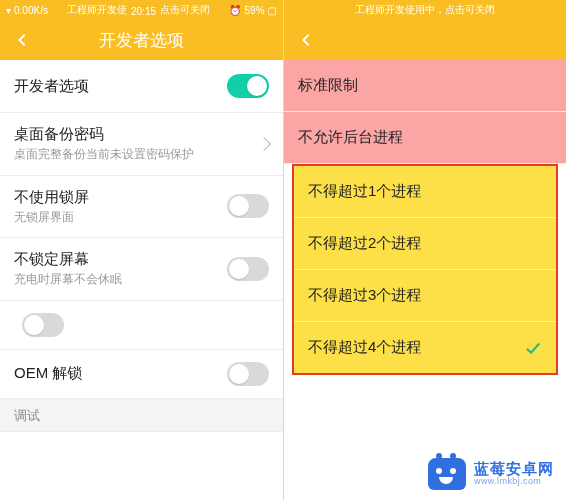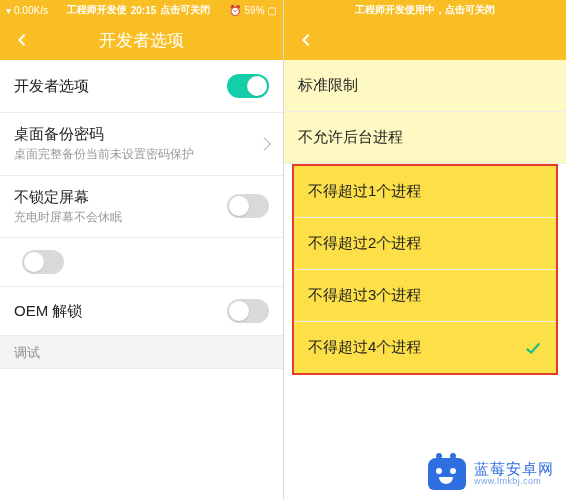--- a/index.html
+++ b/index.html
@@ -3,21 +3,21 @@
 <meta charset="utf-8">
 <style>
   * { margin: 0; padding: 0; box-sizing: border-box; }
   html, body { width: 566px; height: 500px; font-family: -apple-system, "PingFang SC", "Helvetica Neue", Arial, sans-serif; background: #fff; overflow: hidden; position: relative; }
   .container { display: flex; width: 566px; height: 500px; }
   .phone { width: 283px; height: 500px; background: #fff; position: relative; overflow: hidden; }
   .phone + .phone { border-left: 1px solid #d8d8d8; }
 
   .statusbar { height: 20px; background: #f9be24; color: #fff; display: flex; align-items: center; justify-content: space-between; font-size: 10px; padding: 0 6px; }
   .sb-left, .sb-right { display: flex; align-items: center; gap: 3px; }
-  .sb-center { font-weight: 700; display:flex; align-items:center; gap:4px;}
+  .sb-center { font-weight: 400; display:flex; align-items:flex-end; gap:4px;}
   .sb-clock{color:#fff;}
 
   .titlebar { height: 40px; background: #f9be24; display: flex; align-items: center; position: relative; }
   .back { position: absolute; left: 8px; width: 28px; height: 28px; display:flex; align-items:center; justify-content:center; }
   .back svg { width: 14px; height: 14px; stroke: #fff; stroke-width: 2.2; fill: none; }
   .title { flex: 1; text-align: center; color: #fff; font-size: 17px; font-weight: 500; }
 
   .list { overflow: hidden; }
   .row { padding: 12px 14px 12px 14px; border-bottom: 1px solid #ececec; display:flex; align-items:center; justify-content:space-between; background:#fff;}
   .row .txt { flex:1; }
@@ -30,32 +30,32 @@
   .toggle { width: 42px; height: 24px; border-radius: 12px; background: #d9d9d9; position: relative; flex-shrink:0; margin-left:8px;}
   .toggle::after { content:""; position:absolute; width:20px; height:20px; border-radius:50%; background:#fff; top:2px; left:2px; box-shadow:0 1px 2px rgba(0,0,0,0.12);}
   .toggle.on { background:#12cfa9; }
   .toggle.on::after { left:auto; right:2px; }
 
   .chev { width:10px; height:10px; border-right:1.5px solid #bbb; border-bottom:1.5px solid #bbb; transform: rotate(-45deg); margin-left:8px; flex-shrink:0;}
 
   
   .option-frame { margin: 0 8px; border: 2px solid #e63a2b; }
   .opt { padding: 16px 14px; border-bottom: 1px solid #ececec; display:flex; align-items:center; justify-content:space-between; font-size:15px; color:#222; background:#fde047;}
-  .plain-opt { padding: 16px 14px; border-bottom: 1px solid #ececec; font-size:15px; color:#222; background:#fef9c3;}
+  .plain-opt { padding: 16px 14px; border-bottom: 1px solid #ececec; font-size:15px; color:#222; background:#fca5a5;}
   .check { width:18px; height:18px; }
   .check svg { width:18px; height:18px; stroke:#1bbf8e; stroke-width:2.4; fill:none; }
 
   
   .watermark { position:absolute; right:12px; bottom:10px; display:flex; align-items:center; gap:8px;}
   .wm-icon { width:38px; height:32px; background:#2f6fe0; border-radius:8px 8px 6px 6px; position:relative; }
   .wm-icon::before { content:""; position:absolute; width:6px; height:6px; background:#2f6fe0; border-radius:3px; top:-5px; left:8px; box-shadow: 14px 0 0 #2f6fe0;}
   .wm-eyes { position:absolute; width:6px;height:6px;border-radius:50%; background:#fff; top:10px; left:8px; box-shadow: 14px 0 0 #fff;}
   .wm-mouth{position:absolute; width:14px;height:7px;border-radius:0 0 10px 10px; background:#fff; bottom:6px; left:11px;}
   .wm-text { display:flex; flex-direction:column; line-height:1.1;}
-  .wm-cn { font-size:15px; color:#2f6fe0; font-weight:400; letter-spacing:1px;}
+  .wm-cn { font-size:15px; color:#2f6fe0; font-weight:700; letter-spacing:1px;}
   .wm-en { font-size:9px; color:#7fa6e8; letter-spacing:0.4px;}
 </style>
 </head>
 <body>
 
 <div class="container">
 
   <div class="phone">
     <div class="statusbar">
       <div class="sb-left">
@@ -88,20 +88,27 @@
             <div class="lbl">开发者选项</div>
           </div>
         <div class="toggle on"></div>
       </div>
       <div class="row">
         <div class="txt">
           <div class="lbl">桌面备份密码</div>
           <div class="sub">桌面完整备份当前未设置密码保护</div>
         </div>
         <div class="chev"></div>
+      </div>
+      <div class="row">
+        <div class="txt">
+          <div class="lbl">不使用锁屏</div>
+          <div class="sub">无锁屏界面</div>
+        </div>
+        <div class="toggle"></div>
       </div>
       <div class="row">
         <div class="txt">
           <div class="lbl">不锁定屏幕</div>
           <div class="sub">充电时屏幕不会休眠</div>
         </div>
         <div class="toggle"></div>
       </div>
       <div class="row">
         <div class="toggle"></div>

